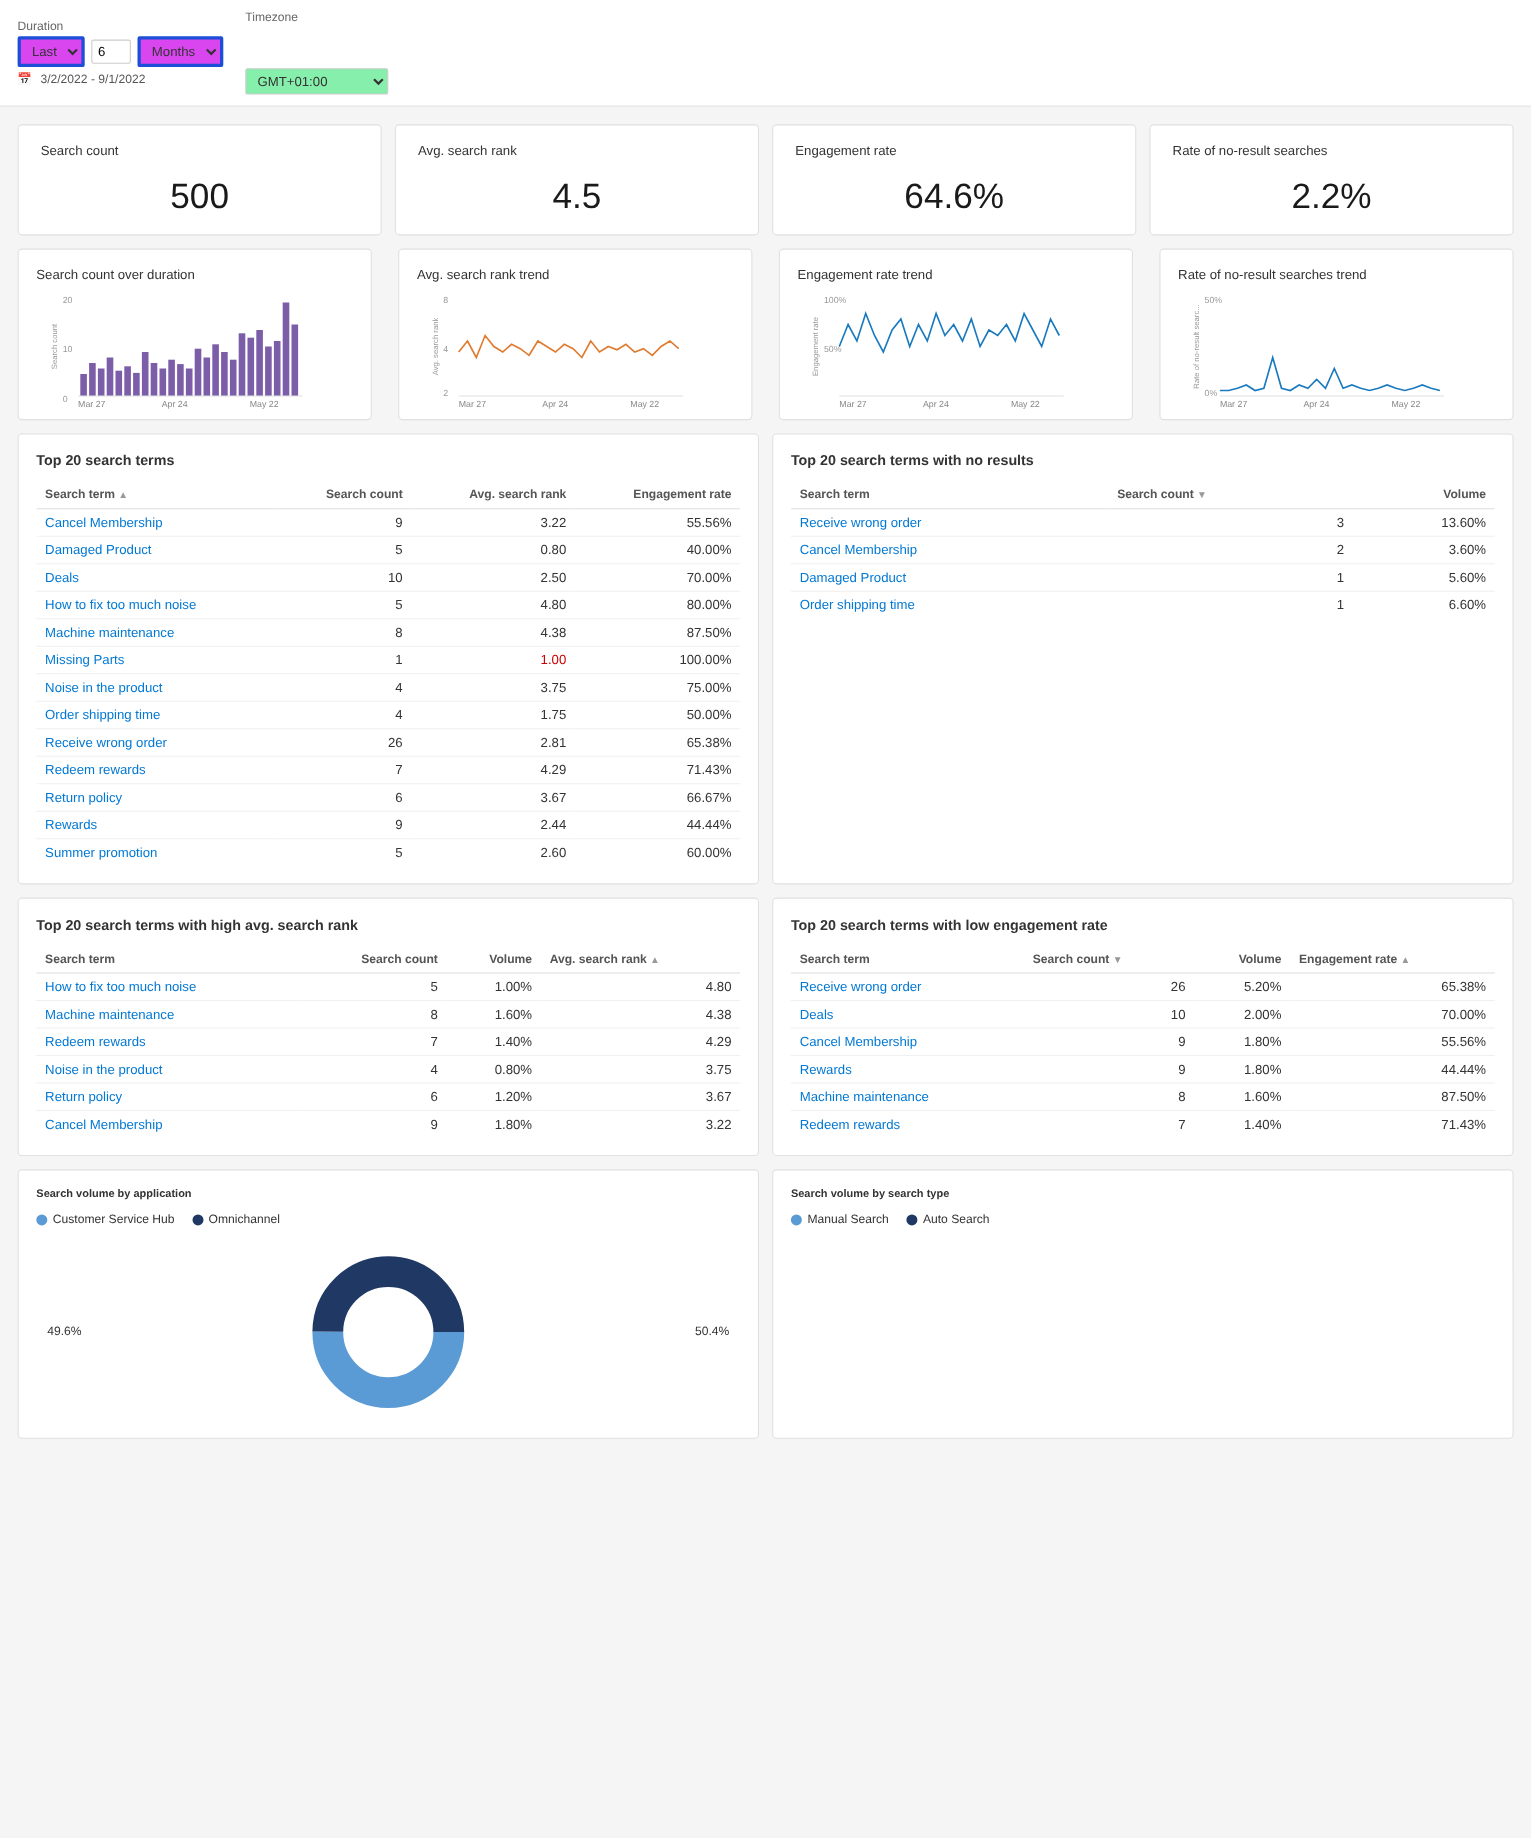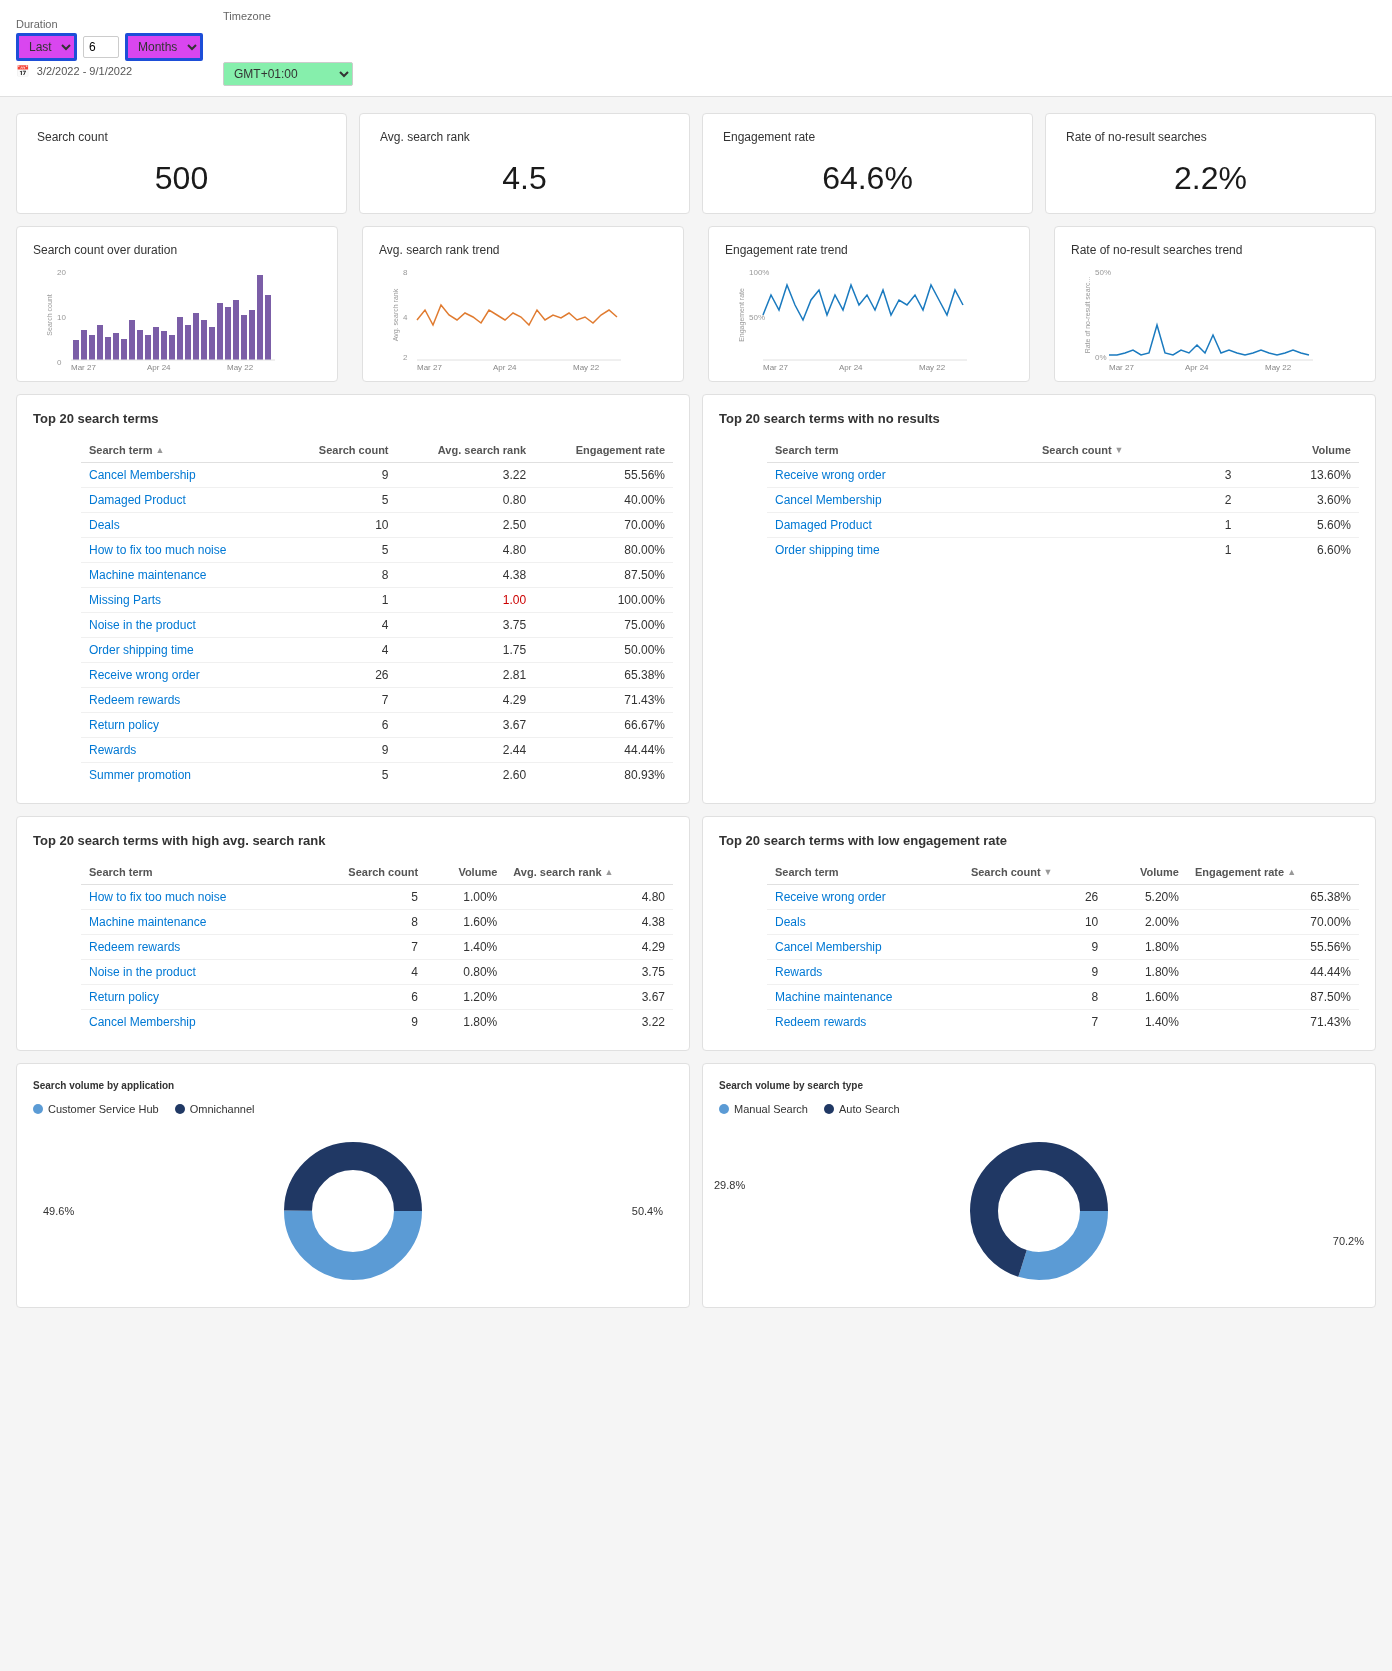--- a/index.html
+++ b/index.html
@@ -44,21 +44,21 @@
     .donut-title { font-size: 10px; font-weight: 600; color: #333; margin-bottom: 12px; }
     .legend { display: flex; gap: 16px; margin-bottom: 16px; align-items: center; }
     .legend-item { display: flex; align-items: center; gap: 5px; font-size: 11px; color: #333; }
     .legend-dot { width: 10px; height: 10px; border-radius: 50%; }
     .donut-container { display: flex; justify-content: center; align-items: center; position: relative; height: 160px; }
     
     svg { overflow: visible; }
     
     .th-with-sort { display: flex; align-items: center; gap: 3px; }
     
-    .table-scroll { overflow-x: auto; margin-left: 48px; }
+    .table-scroll { overflow-x: auto; }
   </style>
 </head>
 <body>
 
 <div class="top-bar">
   <div class="duration-group">
     <span class="label">Duration</span>
     <div class="duration-inputs">
       <select>
         <option>Last</option>
@@ -283,21 +283,21 @@
               <tr>
                 <td class="link">Rewards</td>
                 <td class="numeric">9</td>
                 <td class="numeric" style="color:#333">2.44</td>
                 <td class="numeric">44.44%</td>
               </tr>
               <tr>
                 <td class="link">Summer promotion</td>
                 <td class="numeric">5</td>
                 <td class="numeric" style="color:#333">2.60</td>
-                <td class="numeric">80.93%</td>
+                <td class="numeric">60.00%</td>
               </tr>
             </tbody>
         </table>
       </div>
     </div>
 
     <div class="table-card">
       <div class="table-card-title">Top 20 search terms with no results</div>
       <div class="table-scroll">
         <table>
@@ -486,24 +486,15 @@
       <div class="legend">
         <div class="legend-item">
           <div class="legend-dot" style="background:#5B9BD5"></div>
           <span>Manual Search</span>
         </div>
         <div class="legend-item">
           <div class="legend-dot" style="background:#203864"></div>
           <span>Auto Search</span>
         </div>
       </div>
-      <div class="donut-container">
-        <svg width="160" height="160" viewBox="0 0 160 160">
-
-          <circle cx="80" cy="80" r="55" fill="none" stroke="#5B9BD5" stroke-width="28" stroke-dasharray="103 246" stroke-dashoffset="0"></circle>
-          <circle cx="80" cy="80" r="55" fill="none" stroke="#203864" stroke-width="28" stroke-dasharray="246 103" stroke-dashoffset="-103"></circle>
-        </svg>
-        <div style="position:absolute;left:-5px;top:30%;font-size:11px;color:#333">29.8%</div>
-        <div style="position:absolute;right:-5px;top:65%;font-size:11px;color:#333">70.2%</div>
-      </div>
     </div>
   </div>
 </div>
 
 </body></html>

